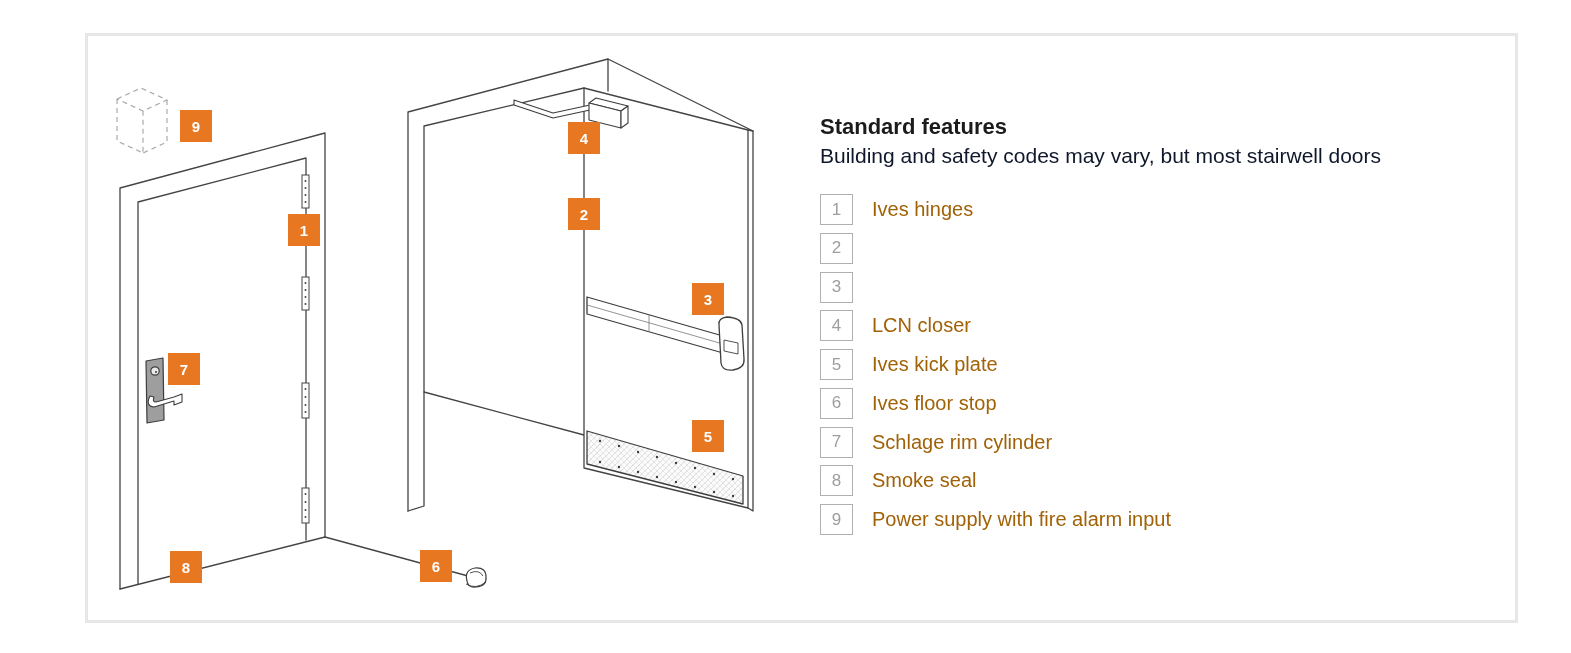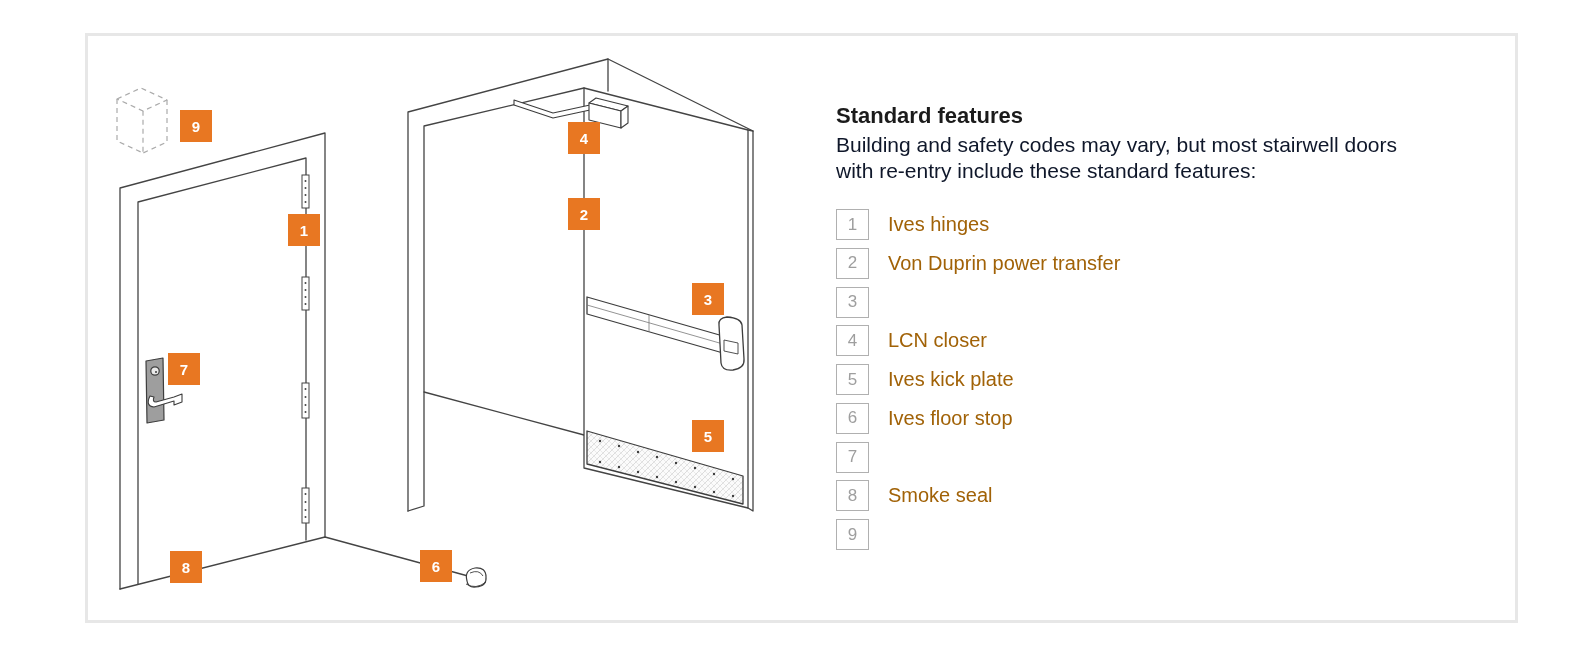--- a/index.html
+++ b/index.html
@@ -12,21 +12,21 @@
     border:3px solid #e7e7e7;box-sizing:border-box;background:#ffffff;
   }
   svg.diagram{position:absolute;left:0;top:0;}
   
   .callout{
     position:absolute;width:32px;height:32px;background:#E87722;
     display:flex;align-items:center;justify-content:center;
     color:#ffffff;font-size:15px;font-weight:600;line-height:1;
   }
   
-  .legend{position:absolute;left:820px;top:102px;width:640px;margin-left:16px;}
+  .legend{position:absolute;left:820px;top:113px;width:640px;}
   .legend-title{font-size:22px;font-weight:700;line-height:28px;color:#1b1b1b;}
   .legend-intro{font-size:21px;line-height:26px;color:#0f172a;margin-top:2px;}
   .feature-list{margin-top:25px;}
   .feature-row{display:flex;align-items:center;margin-bottom:7.75px;height:31px;}
   .num-box{
     width:33px;height:31px;box-sizing:border-box;border:1.5px solid #b0b0b0;background:#ffffff;
     display:flex;align-items:center;justify-content:center;
     font-size:17px;color:#9e9e9e;flex:0 0 auto;
   }
   .feature-label{font-size:20px;color:#a16207;margin-left:19px;white-space:nowrap;}
@@ -158,51 +158,51 @@
   <div class="callout" style="left:692px;top:420px;">5</div>
   <div class="callout" style="left:420px;top:550px;">6</div>
   <div class="callout" style="left:168px;top:353px;">7</div>
   <div class="callout" style="left:170px;top:551px;">8</div>
   <div class="callout" style="left:180px;top:110px;">9</div>
 
   <div class="legend">
     <div class="legend-title">Standard features</div>
     <div class="legend-intro">
       <div>Building and safety codes may vary, but most stairwell doors</div>
-      <div>with re-entry include these standard features:</div>
     </div>
     <div class="feature-list">
       <div class="feature-row">
         <div class="num-box">1</div>
         <div class="feature-label">Ives hinges</div>
       </div>
       <div class="feature-row">
         <div class="num-box">2</div>
-        <div class="feature-label">Von Duprin power transfer</div>
       </div>
       <div class="feature-row">
         <div class="num-box">3</div>
       </div>
       <div class="feature-row">
         <div class="num-box">4</div>
         <div class="feature-label">LCN closer</div>
       </div>
       <div class="feature-row">
         <div class="num-box">5</div>
         <div class="feature-label">Ives kick plate</div>
       </div>
       <div class="feature-row">
         <div class="num-box">6</div>
         <div class="feature-label">Ives floor stop</div>
       </div>
       <div class="feature-row">
         <div class="num-box">7</div>
+        <div class="feature-label">Schlage rim cylinder</div>
       </div>
       <div class="feature-row">
         <div class="num-box">8</div>
         <div class="feature-label">Smoke seal</div>
       </div>
       <div class="feature-row">
         <div class="num-box">9</div>
+        <div class="feature-label">Power supply with fire alarm input</div>
       </div>
     </div>
   </div>
 </div>
 
 </body></html>

